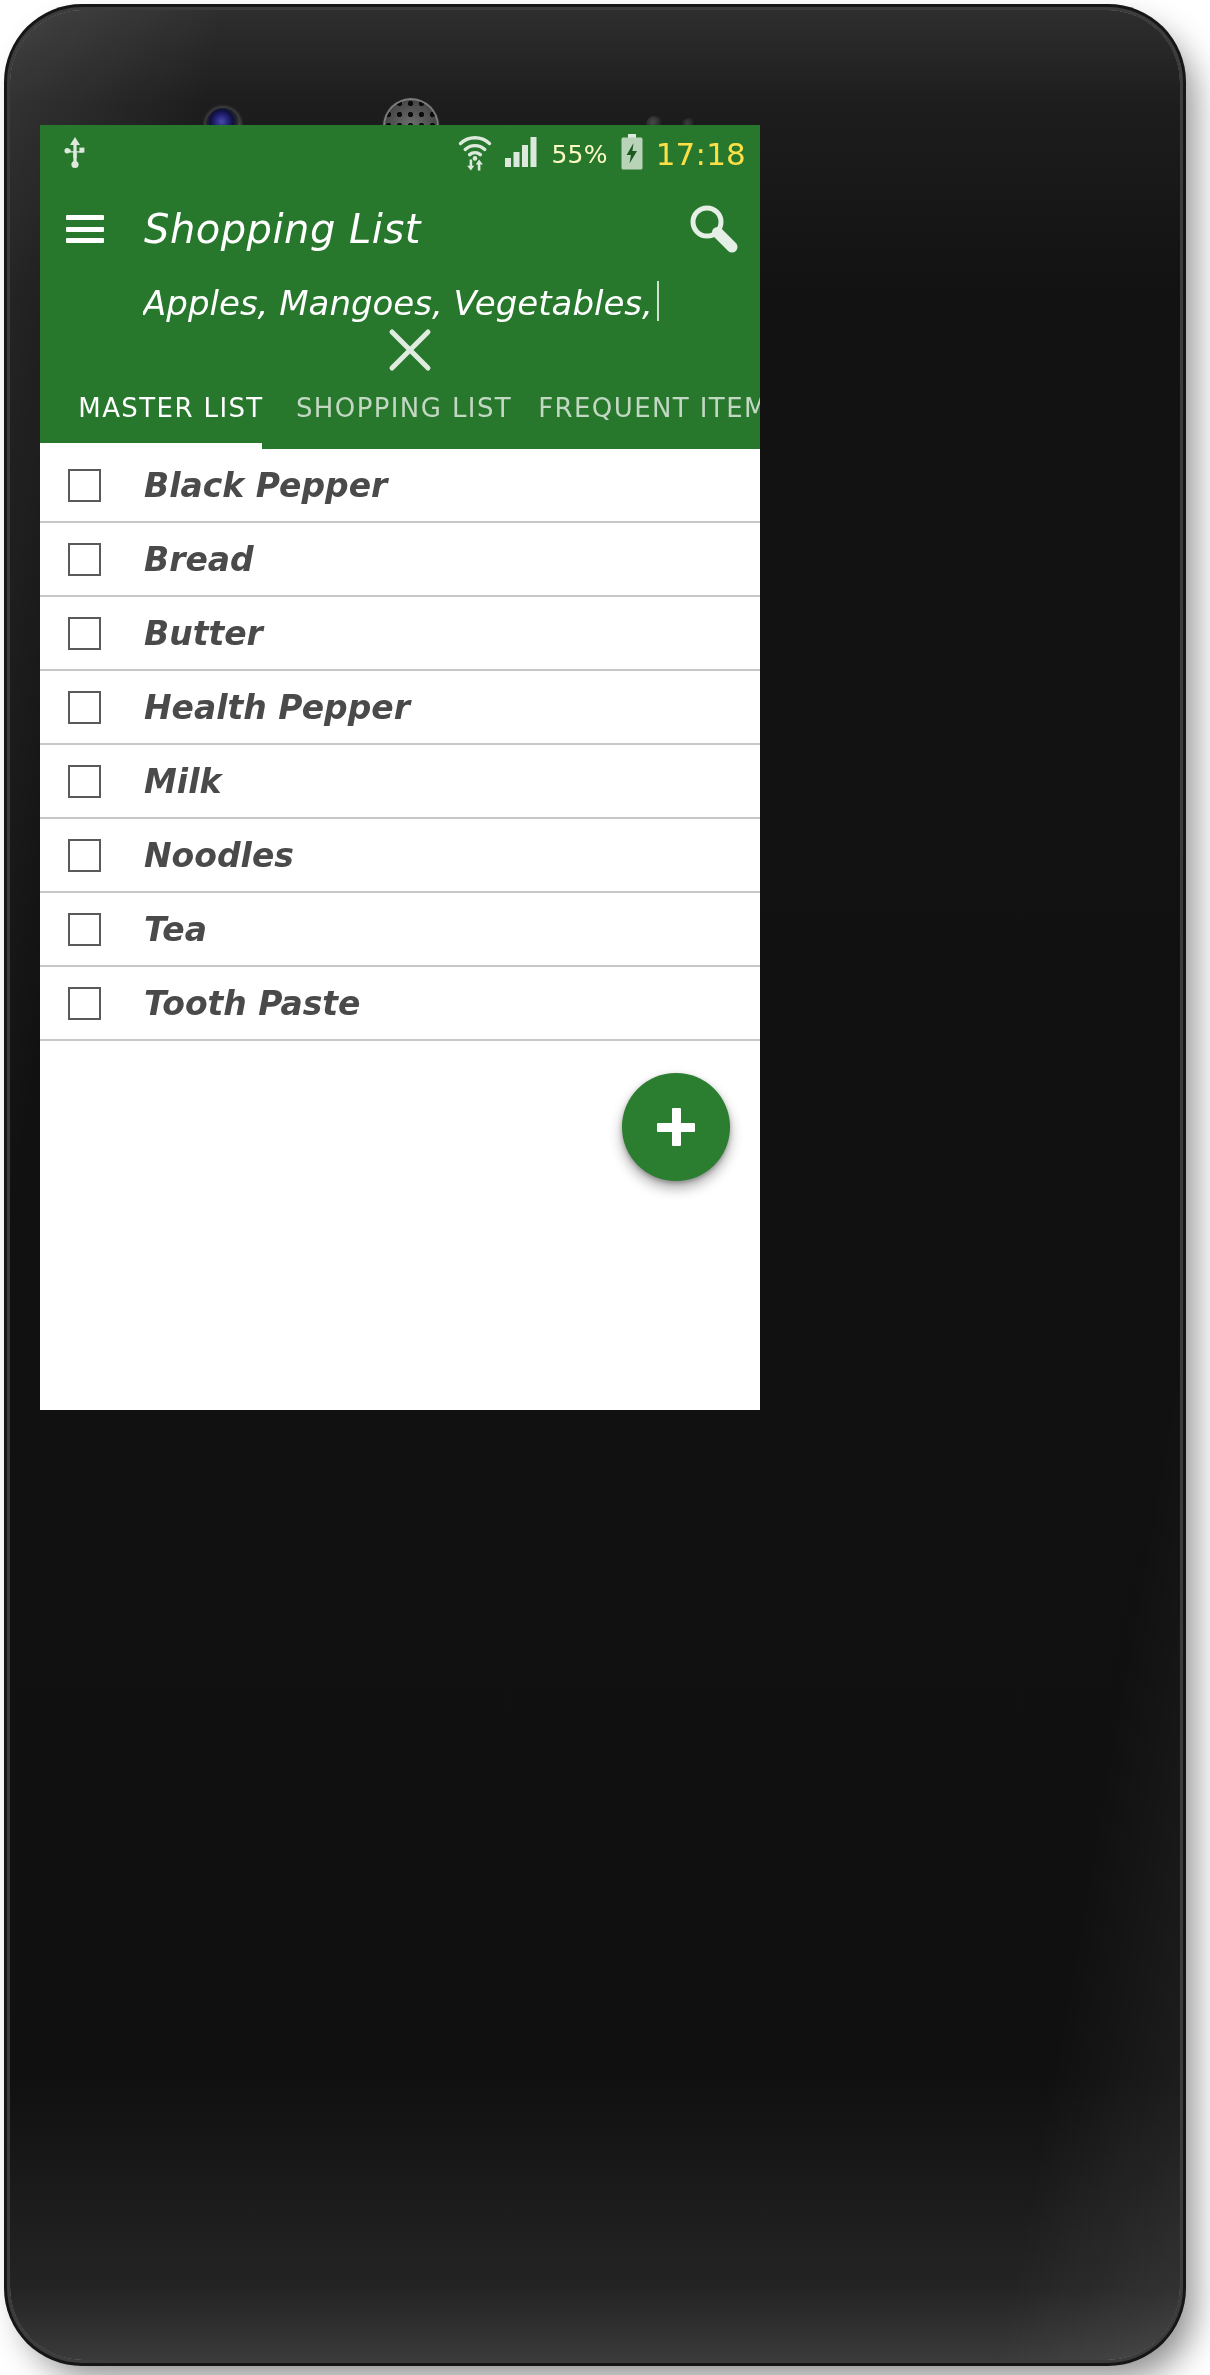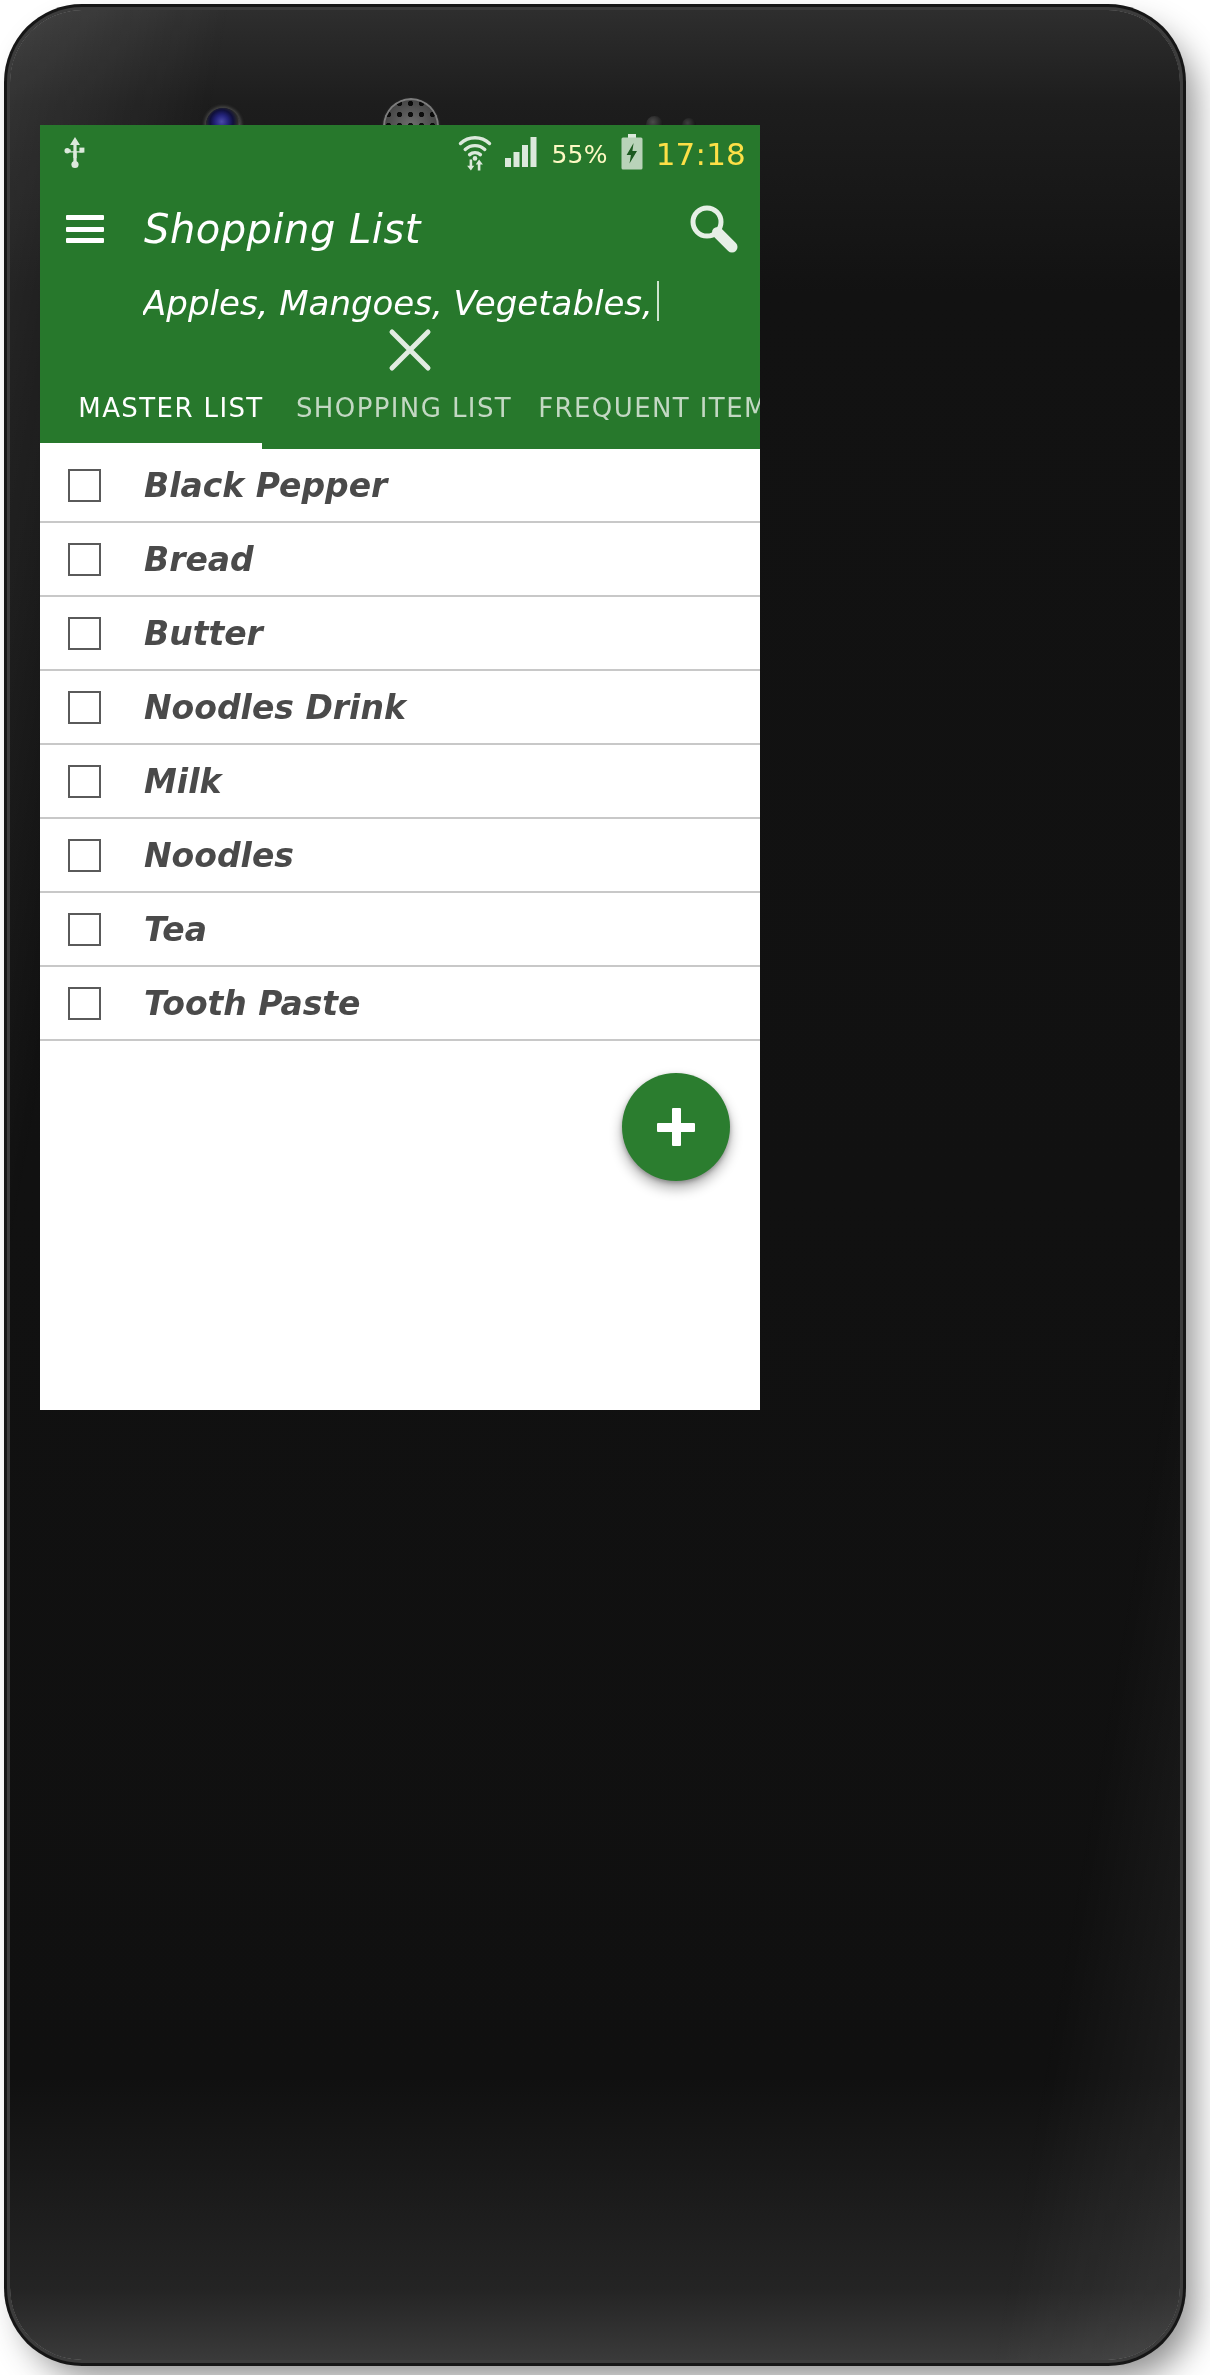--- a/index.html
+++ b/index.html
@@ -405,21 +405,21 @@
       <div class="list-item">
         <span class="item-checkbox"></span>
         <span class="item-label">Bread</span>
       </div>
       <div class="list-item">
         <span class="item-checkbox"></span>
         <span class="item-label">Butter</span>
       </div>
       <div class="list-item">
         <span class="item-checkbox"></span>
-        <span class="item-label">Noodles Drink</span>
+        <span class="item-label">Health Pepper</span>
       </div>
       <div class="list-item">
         <span class="item-checkbox"></span>
         <span class="item-label">Milk</span>
       </div>
       <div class="list-item">
         <span class="item-checkbox"></span>
         <span class="item-label">Noodles</span>
       </div>
       <div class="list-item">

